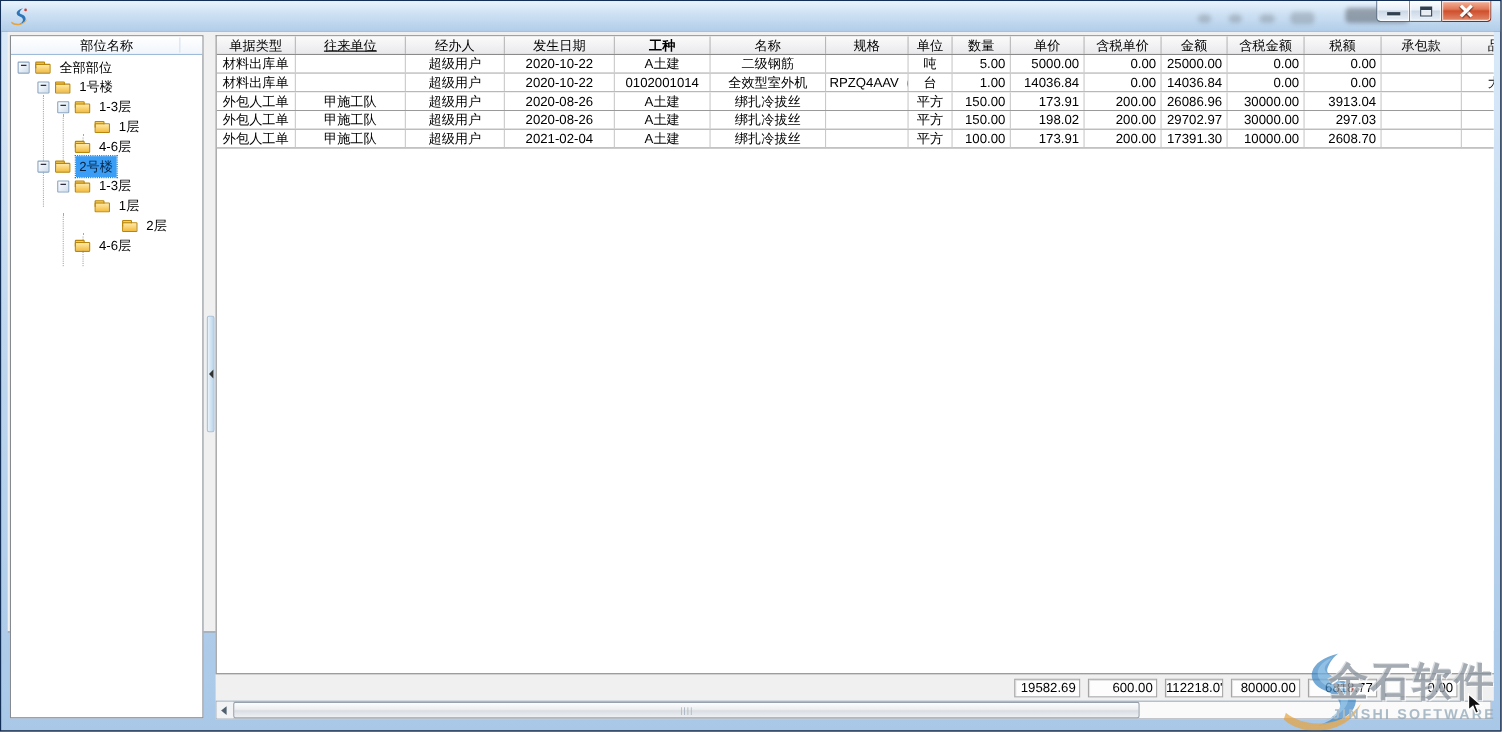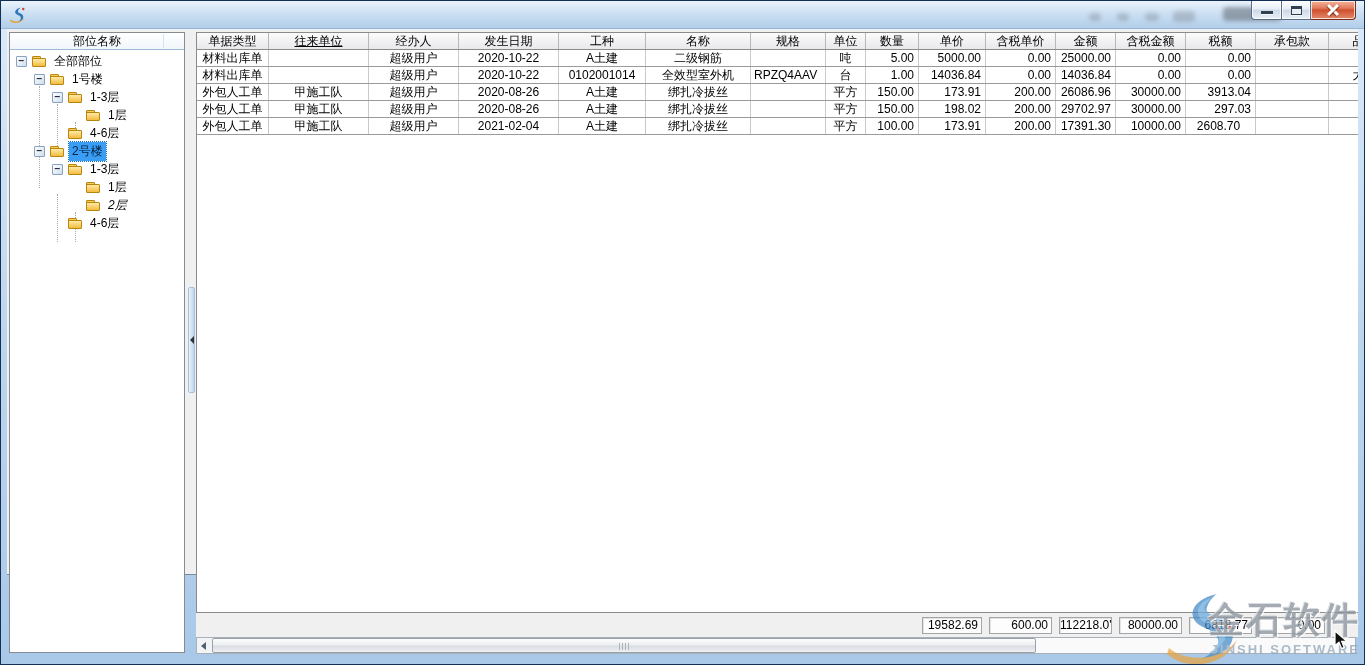--- a/index.html
+++ b/index.html
@@ -193,21 +193,21 @@
             </span>
             <span class="tlabel">1-3层</span>
           </div>
           <div class="tnode" style="padding-left: 60px;">
             <span class="spacer"></span>
             <span class="folder">
               <i></i>
             </span>
             <span class="tlabel">1层</span>
           </div>
-          <div class="tnode" style="padding-left: 60px; font-style: italic;">
+          <div class="tnode" style="padding-left: 85px;">
             <span class="spacer"></span>
             <span class="folder">
               <i></i>
             </span>
             <span class="tlabel">2层</span>
           </div>
           <div class="tnode" style="padding-left: 42px;">
             <span class="spacer"></span>
             <span class="folder">
               <i></i>
@@ -220,21 +220,21 @@
     <div id="splitter-handle">
       <span class="tri"></span>
     </div>
 
     <div id="grid">
       <div id="gridheader">
           <div class="hcell" style="width: 72px;">单据类型</div>
           <div class="hcell" style="width: 100px; text-decoration: underline;">往来单位</div>
           <div class="hcell" style="width: 90px;">经办人</div>
           <div class="hcell" style="width: 100px;">发生日期</div>
-          <div class="hcell" style="width: 87px;">工种</div>
+          <div class="hcell" style="width: 87px; font-weight: bold;">工种</div>
           <div class="hcell" style="width: 105px;">名称</div>
           <div class="hcell" style="width: 75px;">规格</div>
           <div class="hcell" style="width: 40px;">单位</div>
           <div class="hcell" style="width: 53px;">数量</div>
           <div class="hcell" style="width: 67px;">单价</div>
           <div class="hcell" style="width: 70px;">含税单价</div>
           <div class="hcell" style="width: 60px;">金额</div>
           <div class="hcell" style="width: 70px;">含税金额</div>
           <div class="hcell" style="width: 70px;">税额</div>
           <div class="hcell" style="width: 73px;">承包款</div>
@@ -320,21 +320,21 @@
             <div class="tcell c" style="width: 100px;">2021-02-04</div>
             <div class="tcell c" style="width: 87px;">A土建</div>
             <div class="tcell c" style="width: 105px;">绑扎冷拔丝</div>
             <div class="tcell l" style="width: 75px;"></div>
             <div class="tcell c" style="width: 40px;">平方</div>
             <div class="tcell r" style="width: 53px;">100.00</div>
             <div class="tcell r" style="width: 67px;">173.91</div>
             <div class="tcell r" style="width: 70px;">200.00</div>
             <div class="tcell r" style="width: 60px;">17391.30</div>
             <div class="tcell r" style="width: 70px;">10000.00</div>
-            <div class="tcell r" style="width: 70px; text-align: center;">2608.70</div>
+            <div class="tcell r" style="width: 70px;">2608.70</div>
             <div class="tcell r" style="width: 73px;"></div>
             <div class="tcell c" style="width: 60px;"></div>
           </div>
         </div>
     </div>
 
     <div id="totals">
         <div class="totalbox" style="left: 726px; width: 60px;">19582.69</div>
         <div class="totalbox" style="left: 793px; width: 63px;">600.00</div>
         <div class="totalbox" style="left: 863px; width: 53px;">112218.0'</div>

